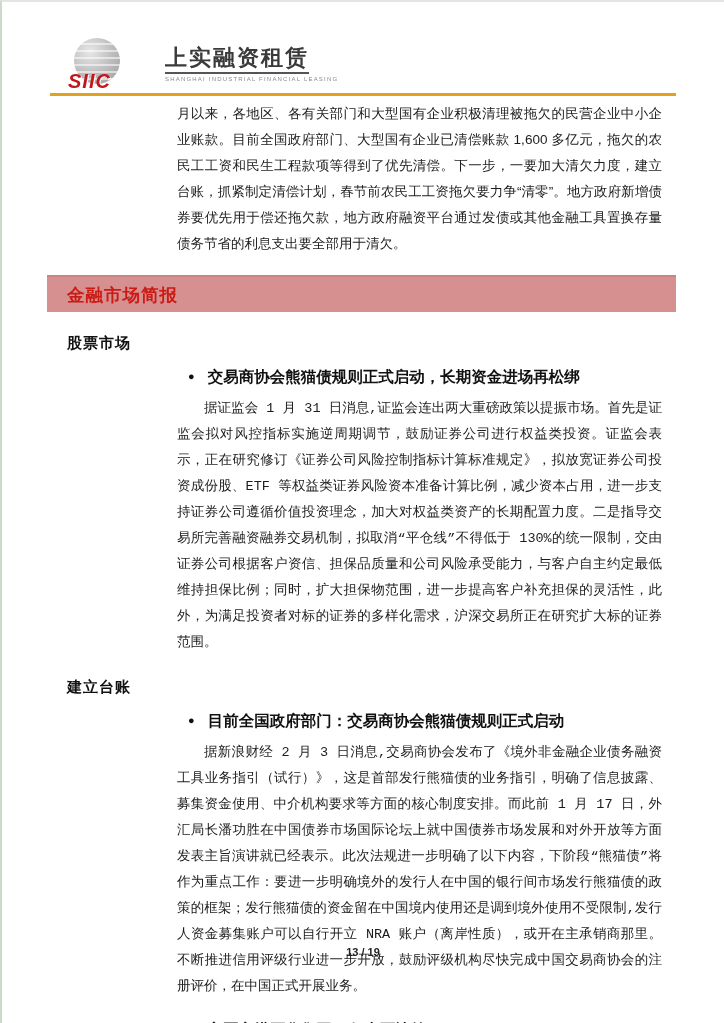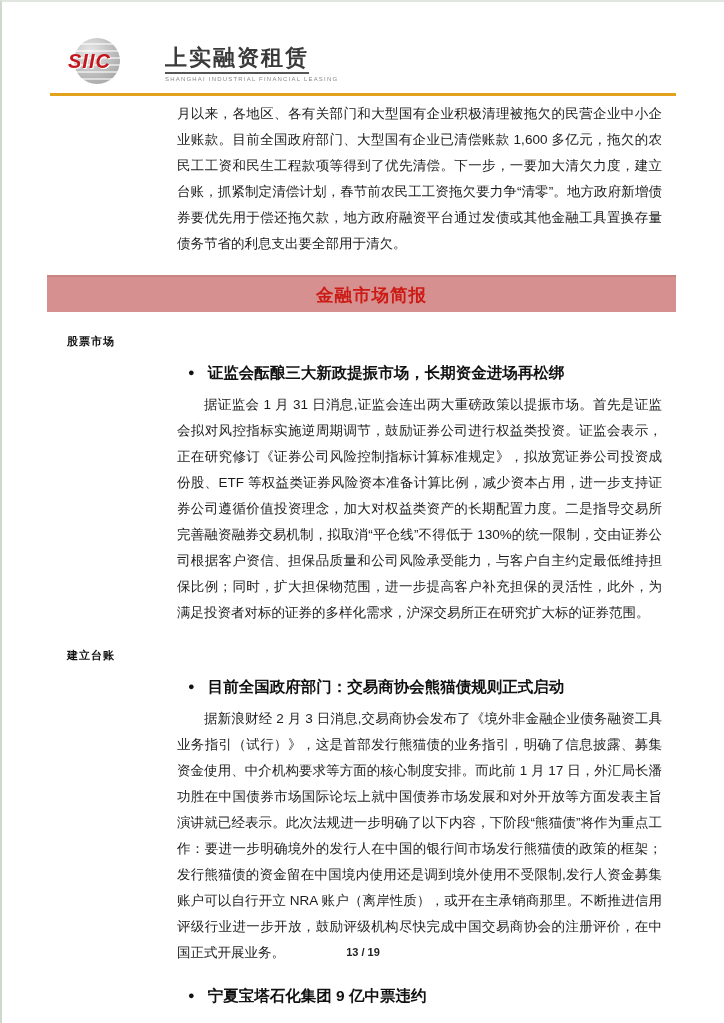--- a/index.html
+++ b/index.html
@@ -41,21 +41,21 @@
     border-radius: 50%;
     background:
       repeating-linear-gradient(180deg,
         rgba(255,255,255,0) 0 5px,
         rgba(255,255,255,.55) 5px 7px),
       radial-gradient(circle at 35% 30%, #e8e8e8 0%, #c2c2c2 45%, #9a9a9a 100%);
   }
   .siic-text {
     position: absolute;
     left: 0;
-    top: 12px;
+    top: 32px;
     font-style: italic;
     font-weight: bold;
     font-size: 20px;
     letter-spacing: 1px;
     color: #c4161c;
     text-shadow: 1px 1px 0 #ffffff;
   }
   .company-block { padding-top: 8px; margin-left: 39px; }
   .company-cn {
     font-size: 22px;
@@ -90,25 +90,24 @@
     margin: 18px 48px 0 45px;
     height: 37px;
     line-height: 37px;
     background: #d69090;
     border-top: 2px solid #c98484;
     padding-left: 20px;
     font-size: 17.5px;
     font-weight: bold;
     color: #cc1a14;
     letter-spacing: 1px;
-    text-align: center;
   }
   .section-label {
     margin: 22px 0 0 65px;
-    font-size: 11px;
+    font-size: 15px;
     font-weight: bold;
     color: #111111;
     letter-spacing: 1px;
   }
   .bullet-heading {
     display: flex;
     align-items: baseline;
     margin: 14px 62px 0 186px;
     font-size: 15.5px;
     font-weight: bold;
@@ -120,20 +119,21 @@
     position: relative;
     top: -2px;
   }
   .item-body {
     margin: 8px 62px 0 175px;
     font-size: 13.5px;
     line-height: 26px;
     text-align: justify;
     text-indent: 2em;
     color: #1c1c1c;
+    font-family: Liberation Mono, monospace;
   }
   .spacer-sm { height: 6px; }
   
   .footer {
     position: absolute;
     left: 0;
     top: 944px;
     width: 100%;
     text-align: center;
     font-size: 11px;
@@ -163,21 +163,21 @@
   <p class="intro">月以来，各地区、各有关部门和大型国有企业积极清理被拖欠的民营企业中小企业账款。目前全国政府部门、大型国有企业已清偿账款 1,600 多亿元，拖欠的农民工工资和民生工程款项等得到了优先清偿。下一步，一要加大清欠力度，建立台账，抓紧制定清偿计划，春节前农民工工资拖欠要力争“清零”。地方政府新增债券要优先用于偿还拖欠款，地方政府融资平台通过发债或其他金融工具置换存量债务节省的利息支出要全部用于清欠。</p>
 
   <div class="banner">
     <span>金融市场简报</span>
   </div>
 
   <div class="section-label">股票市场</div>
 
   <div class="bullet-heading">
     <span class="dot">●</span>
-    <span>证监会酝酿三大新政提振市场，长期资金进场再松绑</span>
+    <span>交易商协会熊猫债规则正式启动，长期资金进场再松绑</span>
   </div>
   <p class="item-body">据证监会 1 月 31 日消息,证监会连出两大重磅政策以提振市场。首先是证监会拟对风控指标实施逆周期调节，鼓励证券公司进行权益类投资。证监会表示，正在研究修订《证券公司风险控制指标计算标准规定》，拟放宽证券公司投资成份股、ETF 等权益类证券风险资本准备计算比例，减少资本占用，进一步支持证券公司遵循价值投资理念，加大对权益类资产的长期配置力度。二是指导交易所完善融资融券交易机制，拟取消“平仓线”不得低于 130%的统一限制，交由证券公司根据客户资信、担保品质量和公司风险承受能力，与客户自主约定最低维持担保比例；同时，扩大担保物范围，进一步提高客户补充担保的灵活性，此外，为满足投资者对标的证券的多样化需求，沪深交易所正在研究扩大标的证券范围。</p>
 
   <div class="section-label">建立台账</div>
 
   <div class="bullet-heading">
     <span class="dot">●</span>
     <span>目前全国政府部门：交易商协会熊猫债规则正式启动</span>
   </div>
   <p class="item-body">据新浪财经 2 月 3 日消息,交易商协会发布了《境外非金融企业债务融资工具业务指引（试行）》，这是首部发行熊猫债的业务指引，明确了信息披露、募集资金使用、中介机构要求等方面的核心制度安排。而此前 1 月 17 日，外汇局长潘功胜在中国债券市场国际论坛上就中国债券市场发展和对外开放等方面发表主旨演讲就已经表示。此次法规进一步明确了以下内容，下阶段“熊猫债”将作为重点工作：要进一步明确境外的发行人在中国的银行间市场发行熊猫债的政策的框架；发行熊猫债的资金留在中国境内使用还是调到境外使用不受限制,发行人资金募集账户可以自行开立 NRA 账户（离岸性质），或开在主承销商那里。不断推进信用评级行业进一步开放，鼓励评级机构尽快完成中国交易商协会的注册评价，在中国正式开展业务。</p>

